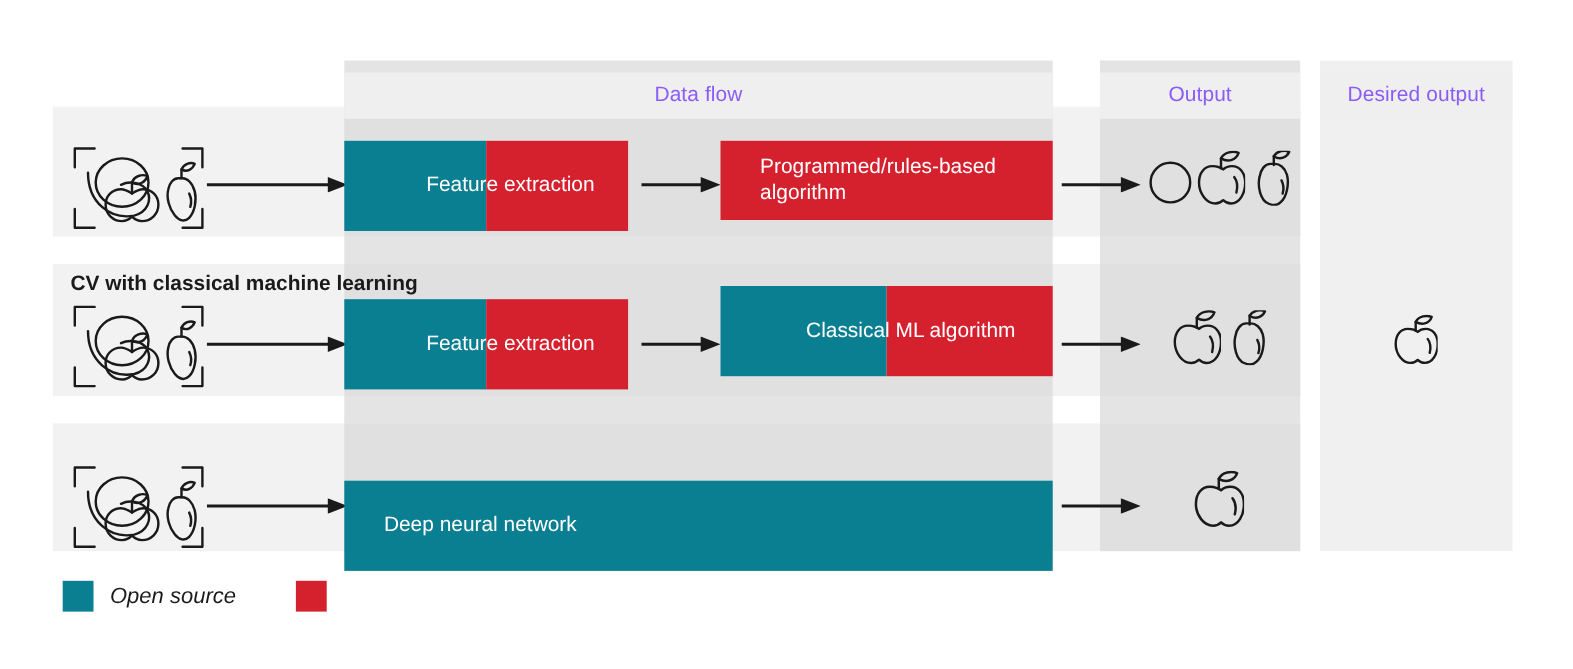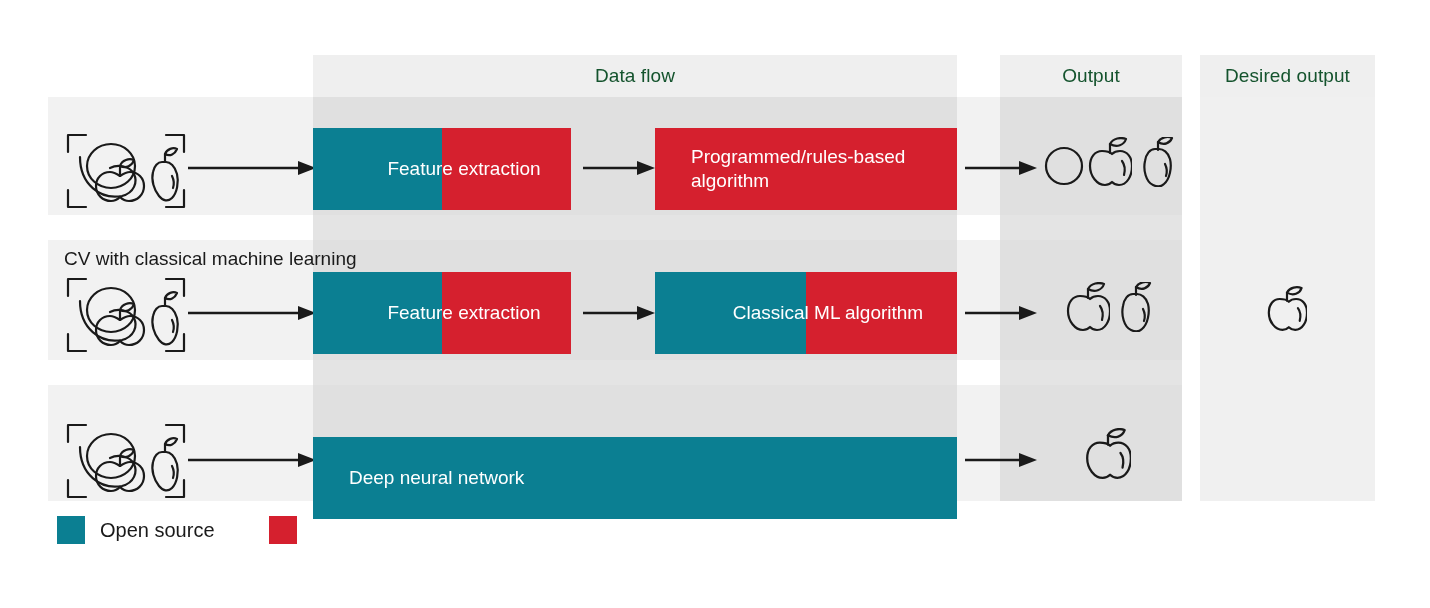--- a/index.html
+++ b/index.html
@@ -25,28 +25,28 @@
   .band {
     position: absolute;
     background: #e4e4e4;
   }
   .band-dataflow { left: 313px; top: 55px;  width: 644px; height: 446px; }
   .band-output   { left: 1000px; top: 55px; width: 182px; height: 446px; }
   .band-desired  { left: 1200px; top: 55px; width: 175px; height: 446px; background: #f0f0f0; }
 
   .band-header {
     position: absolute;
-    top: 55px;
+    top: 66px;
     height: 42px;
     background: #efefef;
     display: flex;
     align-items: center;
     justify-content: center;
     font-size: 19px;
-    color: #14532d;
+    color: #8b5cf6;
     letter-spacing: .1px;
   }
   .hdr-dataflow { left: 313px;  width: 644px; }
   .hdr-output   { left: 1000px; width: 182px; }
   .hdr-desired  { left: 1200px; width: 175px; }
 
   
   .row-strip {
     position: absolute;
     left: 48px;
@@ -71,21 +71,21 @@
 
   
   .row-title {
     position: absolute;
     left: 64px;
     font-size: 19px;
     color: #1a1a1a;
     white-space: nowrap;
   }
   .row-title.r1 { top: 104px; }
-  .row-title.r2 { top: 248px; }
+  .row-title.r2 { top: 248px; font-weight: bold; }
   .row-title.r3 { top: 395px; }
 
   
   .scan-icon {
     position: absolute;
     left: 66px;
     width: 120px;
     height: 78px;
   }
   .scan-icon.r1 { top: 132px; }
@@ -129,24 +129,25 @@
     position: absolute;
     display: flex;
     align-items: center;
     gap: 2px;
   }
 
   
   .legend {
     position: absolute;
     left: 57px;
-    top: 516px;
+    top: 528px;
     display: flex;
     align-items: center;
     gap: 0;
+    font-style: italic;
   }
   .legend-item {
     display: flex;
     align-items: center;
   }
   .legend-sw {
     width: 28px;
     height: 28px;
   }
   .legend-sw.teal { background: #0b7f92; }
@@ -215,21 +216,21 @@
     <div class="blabel center">Feature extraction</div>
   </div>
 
   <div class="arrow" style="left:583px; top:161px;">
     <svg width="72" height="14" viewBox="0 0 72 14">
       <line x1="0" y1="7" x2="56" y2="7" stroke="#1a1a1a" stroke-width="2.6"></line>
       <polygon points="54,0 72,7 54,14" fill="#1a1a1a"></polygon>
     </svg>
   </div>
 
-  <div class="block" style="left:655px; top:128px; width:302px; height:82px;align-items:center;">
+  <div class="block" style="left:655px; top:128px; width:302px; height:72px;align-items:center;">
     <div class="seg red" style="left:0; width:100%;"></div>
     <div class="blabel left">Programmed/rules-based algorithm</div>
   </div>
 
   <div class="arrow" style="left:965px; top:161px;">
     <svg width="72" height="14" viewBox="0 0 72 14">
       <line x1="0" y1="7" x2="56" y2="7" stroke="#1a1a1a" stroke-width="2.6"></line>
       <polygon points="54,0 72,7 54,14" fill="#1a1a1a"></polygon>
     </svg>
   </div>
@@ -285,21 +286,21 @@
     <div class="blabel center">Feature extraction</div>
   </div>
 
   <div class="arrow" style="left:583px; top:306px;">
     <svg width="72" height="14" viewBox="0 0 72 14">
       <line x1="0" y1="7" x2="56" y2="7" stroke="#1a1a1a" stroke-width="2.6"></line>
       <polygon points="54,0 72,7 54,14" fill="#1a1a1a"></polygon>
     </svg>
   </div>
 
-  <div class="block" style="left:655px; top:272px; width:302px; height:82px;">
+  <div class="block" style="left:655px; top:260px; width:302px; height:82px;">
     <div class="seg teal" style="left:0; width:50%;"></div>
     <div class="seg red" style="left:50%; width:50%;"></div>
     <div class="blabel center">Classical ML algorithm</div>
   </div>
 
   <div class="arrow" style="left:965px; top:306px;">
     <svg width="72" height="14" viewBox="0 0 72 14">
       <line x1="0" y1="7" x2="56" y2="7" stroke="#1a1a1a" stroke-width="2.6"></line>
       <polygon points="54,0 72,7 54,14" fill="#1a1a1a"></polygon>
     </svg>

